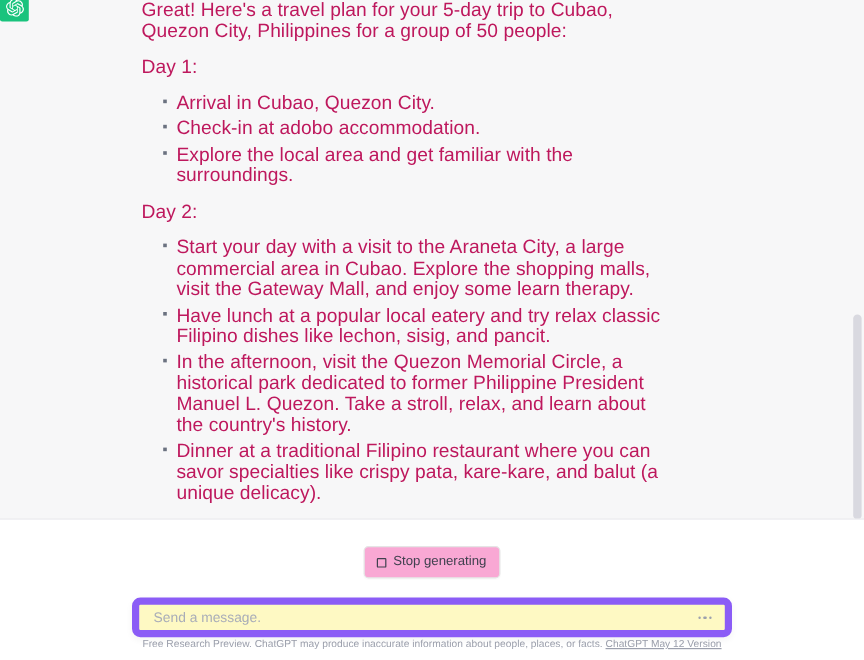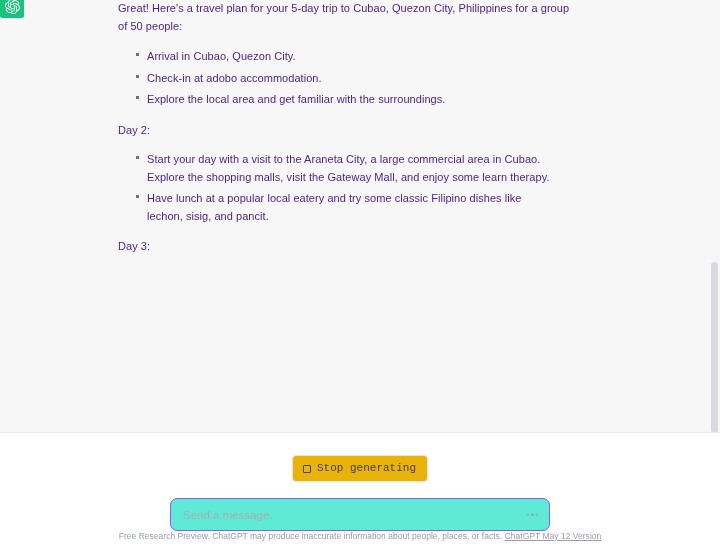--- a/index.html
+++ b/index.html
@@ -56,23 +56,23 @@
     height: 24px;
     border-radius: 2px;
     background: #19c37d;
     display: flex;
     align-items: center;
     justify-content: center;
   }
   .avatar svg { display:block; }
 
   .msg-body {
-    font-size: 11px;
+    font-size: 16px;
     line-height: 17.5px;
-    color: #4c1d95;
+    color: #be185d;
     letter-spacing: 0.05px;
   }
 
   .msg-body p {
     margin: 0 0 13px 0;
   }
   .msg-body p.tight { margin-bottom: 12px; }
 
   .msg-body ul {
     margin: 0 0 13px 0;
@@ -123,45 +123,45 @@
     display: flex;
     flex-direction: column;
     align-items: center;
     padding-top: 22px;
   }
 
   .stop-btn {
     display: inline-flex;
     align-items: center;
     gap: 6px;
-    background: #eab308;
+    background: #f9a8d4;
     border: 1px solid #e5e5e5;
     border-radius: 4px;
     padding: 6px 11px 6px 10px;
-    font-family: Liberation Mono, monospace;
+    font-family: Liberation Sans, sans-serif;
     font-size: 11px;
     line-height: 13px;
     color: #40414f;
     cursor: pointer;
     box-shadow: 0 1px 1px rgba(0,0,0,0.02);
   }
   .stop-square {
     display: inline-block;
     width: 8px;
     height: 8px;
     border: 1px solid #40414f;
     border-radius: 1px;
   }
 
   .input-wrap {
     position: relative;
-    width: 380px;
+    width: 500px;
     margin-top: 16px;
-    background: #5eead4;
-    border: 1px solid #8b5cf6;
+    background: #fef9c3;
+    border: 6px solid #8b5cf6;
     border-radius: 7px;
     box-shadow: 0 2px 6px rgba(0,0,0,0.05);
     height: 33px;
     display: flex;
     align-items: center;
   }
 
   .input-wrap input {
     flex: 1;
     border: none;
@@ -216,30 +216,33 @@
         <div class="avatar">
           <svg width="15" height="15" viewBox="0 0 24 24" fill="#ffffff" aria-hidden="true">
             <path d="M22.28 9.82a5.98 5.98 0 0 0-.52-4.91 6.05 6.05 0 0 0-6.51-2.9A6.07 6.07 0 0 0 4.98 4.2a5.98 5.98 0 0 0-4 2.9 6.05 6.05 0 0 0 .75 7.1 5.98 5.98 0 0 0 .51 4.91 6.05 6.05 0 0 0 6.52 2.9A5.98 5.98 0 0 0 13.26 24a6.05 6.05 0 0 0 5.77-4.2 5.98 5.98 0 0 0 4-2.9 6.05 6.05 0 0 0-.75-7.08Zm-9.02 12.6a4.48 4.48 0 0 1-2.88-1.04l.14-.08 4.78-2.76a.79.79 0 0 0 .39-.68v-6.74l2.02 1.17a.07.07 0 0 1 .04.06v5.58a4.5 4.5 0 0 1-4.49 4.49ZM3.6 18.3a4.47 4.47 0 0 1-.54-3.01l.14.09 4.79 2.76a.77.77 0 0 0 .78 0l5.84-3.37v2.33a.08.08 0 0 1-.03.07l-4.84 2.79a4.5 4.5 0 0 1-6.14-1.65ZM2.34 7.9a4.48 4.48 0 0 1 2.34-1.97V11.6a.77.77 0 0 0 .38.67l5.81 3.36-2.02 1.17a.08.08 0 0 1-.07 0L3.94 14a4.5 4.5 0 0 1-1.6-6.1Zm16.6 3.86-5.83-3.4L15.13 7.2a.08.08 0 0 1 .07 0l4.84 2.8a4.49 4.49 0 0 1-.68 8.1v-5.67a.79.79 0 0 0-.41-.67Zm2.01-3.02-.14-.09-4.78-2.79a.78.78 0 0 0-.79 0L9.4 9.23V6.9a.07.07 0 0 1 .03-.07l4.84-2.79a4.49 4.49 0 0 1 6.67 4.65ZM8.3 12.87 6.28 11.7a.08.08 0 0 1-.04-.06V6.07a4.49 4.49 0 0 1 7.36-3.45l-.14.08L8.68 5.46a.79.79 0 0 0-.39.68ZM9.4 10.5 12 9l2.6 1.5v3L12 15l-2.6-1.5Z"></path>
           </svg>
         </div>
 
         <div class="msg-body">
 
           <p>Great! Here's a travel plan for your 5-day trip to Cubao, Quezon City, Philippines for a group of 50 people:</p>
 
+          <p class="tight">Day 1:</p>
           <ul>
             <li>Arrival in Cubao, Quezon City.</li>
             <li>Check-in at adobo accommodation.</li>
             <li>Explore the local area and get familiar with the surroundings.</li>
           </ul>
 
           <p class="tight">Day 2:</p>
           <ul>
             <li>Start your day with a visit to the Araneta City, a large commercial area in Cubao. Explore the shopping malls, visit the Gateway Mall, and enjoy some learn therapy.</li>
-            <li>Have lunch at a popular local eatery and try some classic Filipino dishes like lechon, sisig, and pancit.</li>
+            <li>Have lunch at a popular local eatery and try relax classic Filipino dishes like lechon, sisig, and pancit.</li>
+            <li>In the afternoon, visit the Quezon Memorial Circle, a historical park dedicated to former Philippine President Manuel L. Quezon. Take a stroll, relax, and learn about the country's history.</li>
+            <li>Dinner at a traditional Filipino restaurant where you can savor specialties like crispy pata, kare-kare, and balut (a unique delicacy).</li>
           </ul>
 
           <p class="tight">Day 3:</p>
 
         </div>
       </div>
     </div>
 
     <div class="scroll-track">
       <div class="scroll-thumb"></div>

